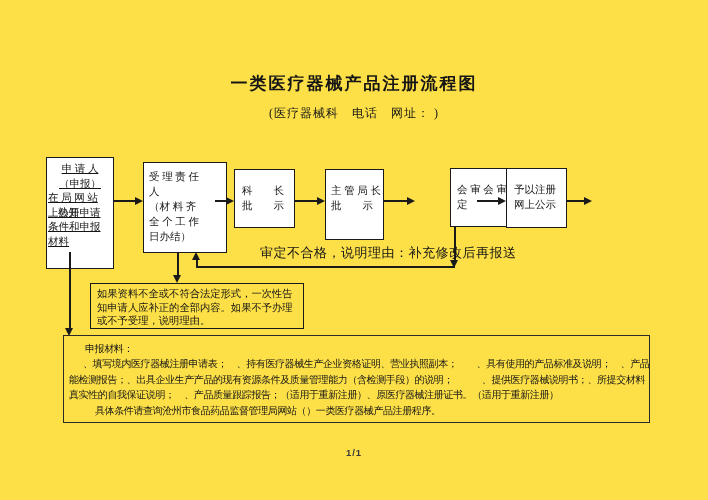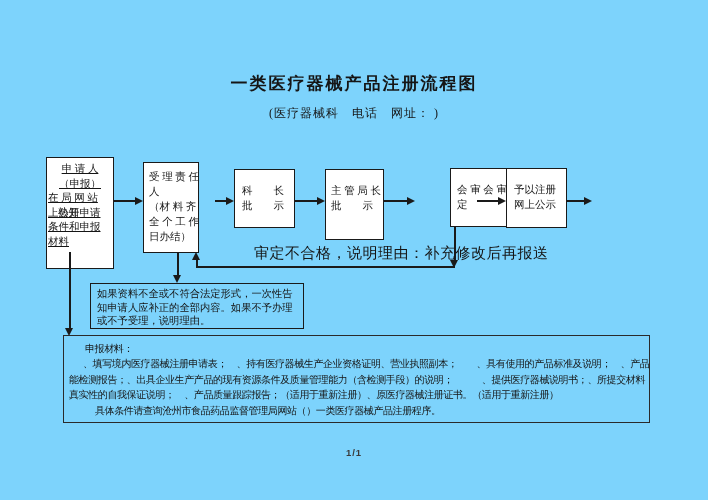--- a/index.html
+++ b/index.html
@@ -1,34 +1,34 @@
 <!DOCTYPE html>
 <html><head>
 <meta charset="utf-8">
 <style>
   html,body{margin:0;padding:0;background:#ffffff;}
-  .page{position:relative;width:708px;height:500px;background:#7dd3fc;overflow:hidden;
+  .page{position:relative;width:708px;height:500px;background:#fde047;overflow:hidden;
         font-family:"Liberation Serif","DejaVu Serif",serif;color:#151515;}
   .abs{position:absolute;}
   .title{left:0;right:0;top:72px;text-align:center;font-size:17px;font-weight:600;letter-spacing:2px;}
   .subtitle{left:0;right:0;top:105px;text-align:center;font-size:12px;letter-spacing:1px;}
   .box{position:absolute;border:1.3px solid #1a1a1a;background:#fff;box-sizing:border-box;
        font-size:10.5px;line-height:15px;padding:4px 2px 0 5px;white-space:nowrap;}
   .bl-c{text-align:center;padding-right:3px;}
   .bl-out{margin-left:-4px;}
   .ovl{position:relative;}
   .ovl .ghost{position:absolute;left:10px;top:0;}
   .dblbar{position:absolute;top:0;bottom:0;width:0;border-left:1.2px solid #1a1a1a;}
   .hl{position:absolute;height:1.5px;background:#1a1a1a;}
   .vl{position:absolute;width:1.5px;background:#1a1a1a;}
   .ar{position:absolute;width:0;height:0;border-style:solid;}
   .ar-r{border-width:4px 0 4px 8px;border-color:transparent transparent transparent #1a1a1a;}
   .ar-d{border-width:8px 4px 0 4px;border-color:#1a1a1a transparent transparent transparent;}
   .ar-u{border-width:0 4px 8px 4px;border-color:transparent transparent #1a1a1a transparent;}
-  .fb-label{font-size:15px;letter-spacing:0.5px;white-space:nowrap;}
+  .fb-label{font-size:13px;letter-spacing:0.5px;white-space:nowrap;margin-left:6px;}
   .notice{position:absolute;left:90px;top:283px;width:214px;height:46px;border:1.3px solid #1a1a1a;
           box-sizing:border-box;font-size:10.3px;line-height:13.5px;padding:3px 16px 0 6px;white-space:nowrap;overflow:hidden;}
   .materials{position:absolute;left:63px;top:335px;width:587px;height:88px;border:1.5px solid #2a2a2a;
              box-sizing:border-box;font-size:10px;line-height:15.4px;padding:5px 0 0 5px;
              letter-spacing:-0.4px;white-space:nowrap;overflow:hidden;}
   .ind1{padding-left:16px;} .ind2{padding-left:14px;} .ind3{padding-left:26px;}
   .footer{left:0;right:0;top:447px;text-align:center;font-size:9.5px;font-weight:700;color:#3a3a3a;
           font-family:"Liberation Sans","DejaVu Sans",sans-serif;letter-spacing:1px;}
 </style>
 </head>
@@ -44,21 +44,21 @@
     <div class="bl-c">（申报）</div>
     <div class="bl-out">在 局 网 站</div>
     <div class="bl-out ovl">
       <span>上公开申请</span>
       <span class="ghost">熟知</span>
     </div>
     <div class="bl-out">条件和申报</div>
     <div class="bl-out">材料</div>
   </div>
 
-  <div class="box" style="left:143px;top:162px;width:56px;height:91px;padding-top:6px;">
+  <div class="box" style="left:143px;top:162px;width:84px;height:91px;padding-top:6px;">
     <div>受 理 责 任</div>
     <div>人</div>
     <div>（材 料 齐</div>
     <div>全 个 工 作</div>
     <div>日办结）</div>
   </div>
 
   <div class="box" style="left:234px;top:169px;width:61px;height:59px;padding:13px 2px 0 7px;">
     <div>科　　长</div>
     <div>批　　示</div>

